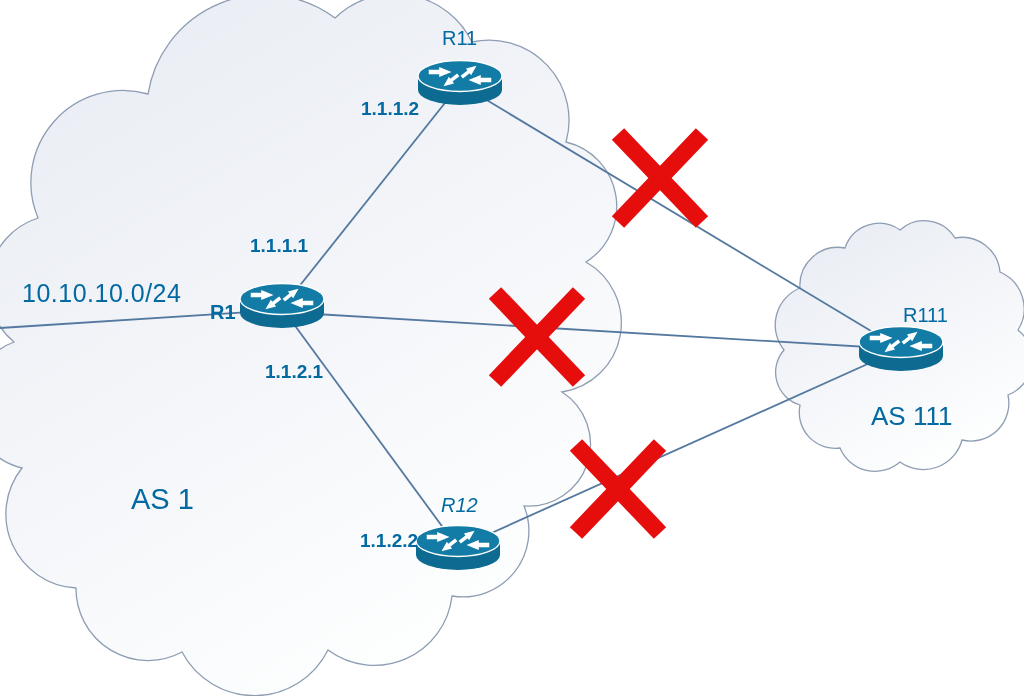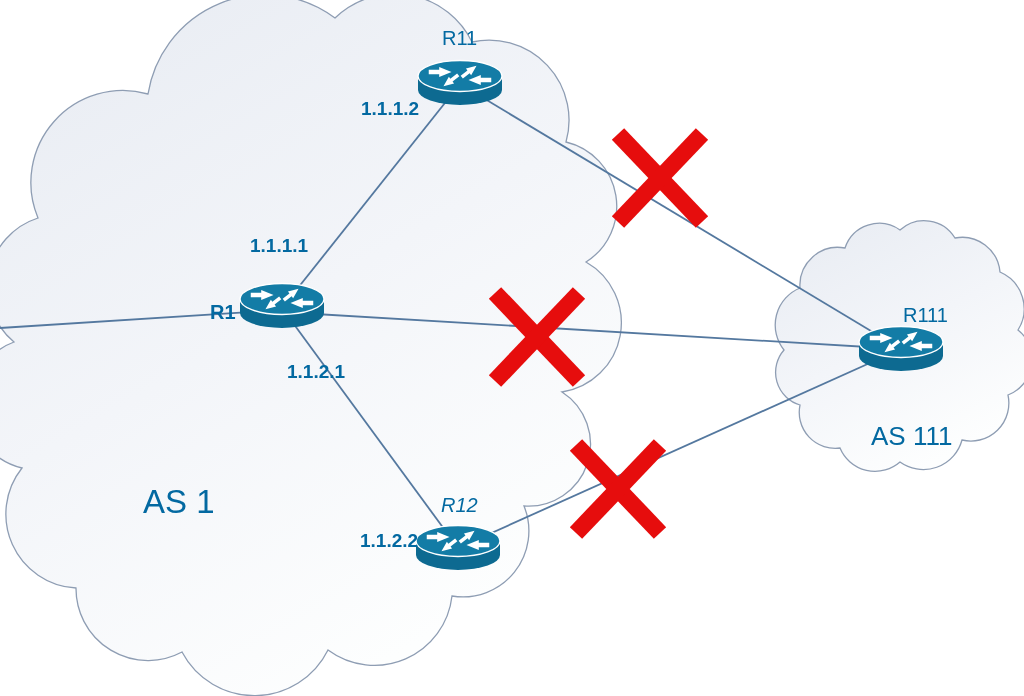--- a/index.html
+++ b/index.html
@@ -6,21 +6,21 @@
   .stage{
     position:relative;width:1024px;height:696px;overflow:hidden;background:#ffffff;
     font-family:"Liberation Sans", sans-serif;
   }
   .stage svg{position:absolute;left:0;top:0;}
   .lbl{
     position:absolute;color:#0369a1;white-space:nowrap;line-height:1;
     font-family:"Liberation Sans", sans-serif;
   }
   .lbl-net{font-size:25px;letter-spacing:.5px;}
-  .lbl-as{font-size:33px;margin-left:12px;}
+  .lbl-as{font-size:29px;}
   .lbl-as111{font-size:26px;}
   .lbl-router{font-size:20px;}
   .lbl-if{font-size:19px;font-weight:bold;}
 </style>
 </head>
 <body>
 
 <div class="stage">
 
   <svg width="1024" height="696" viewBox="0 0 1024 696">
@@ -98,24 +98,25 @@
     <use href="#routerIcon" transform="translate(460,80)"></use>
     <use href="#routerIcon" transform="translate(282,303)"></use>
     <use href="#routerIcon" transform="translate(458,545)"></use>
     <use href="#routerIcon" transform="translate(901,346)"></use>
 
     <use href="#failX" transform="translate(660,178)"></use>
     <use href="#failX" transform="translate(537,337)"></use>
     <use href="#failX" transform="translate(618,489)"></use>
   </svg>
 
+  <div class="lbl lbl-net" style="left:22px;  top:281px;">10.10.10.0/24</div>
   <div class="lbl lbl-if" style="left:250px; top:236px;">1.1.1.1</div>
   <div class="lbl lbl-router" style="left:210px; top:302px;font-weight:bold;">R1</div>
-  <div class="lbl lbl-if" style="left:265px; top:362px;margin-left:22px;">1.1.2.1</div>
+  <div class="lbl lbl-if" style="left:265px; top:362px;">1.1.2.1</div>
   <div class="lbl lbl-router" style="left:442px; top:28px;">R11</div>
   <div class="lbl lbl-if" style="left:361px; top:99px;">1.1.1.2</div>
   <div class="lbl lbl-router" style="left:441px; top:495px;font-style:italic;">R12</div>
   <div class="lbl lbl-if" style="left:360px; top:531px;">1.1.2.2</div>
   <div class="lbl lbl-router" style="left:903px; top:305px;">R111</div>
   <div class="lbl lbl-as" style="left:131px; top:485px;">AS 1</div>
-  <div class="lbl lbl-as111" style="left:871px; top:423px;">AS 111</div>
+  <div class="lbl lbl-as111" style="left:871px; top:403px;">AS 111</div>
 
 </div>
 
 </body></html>

